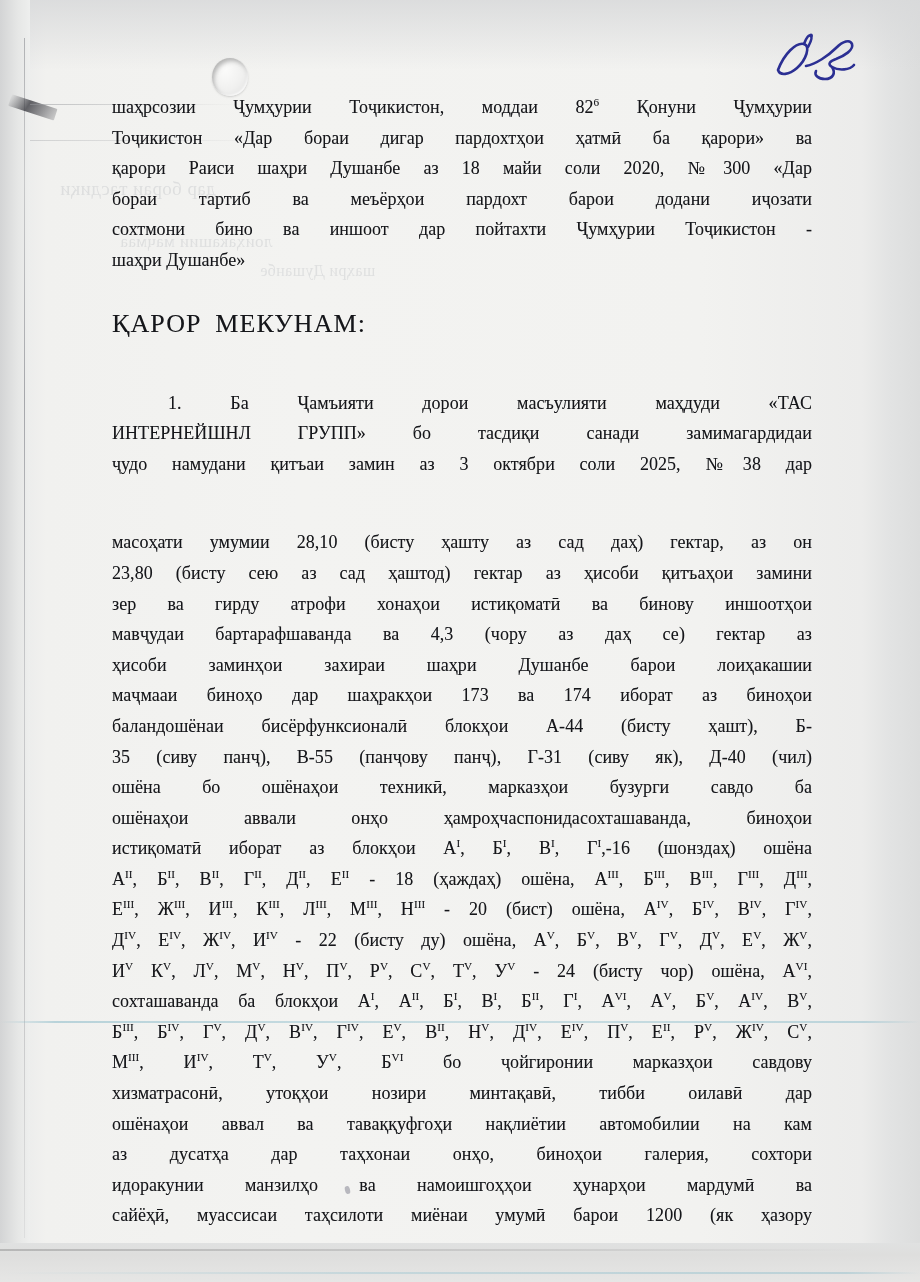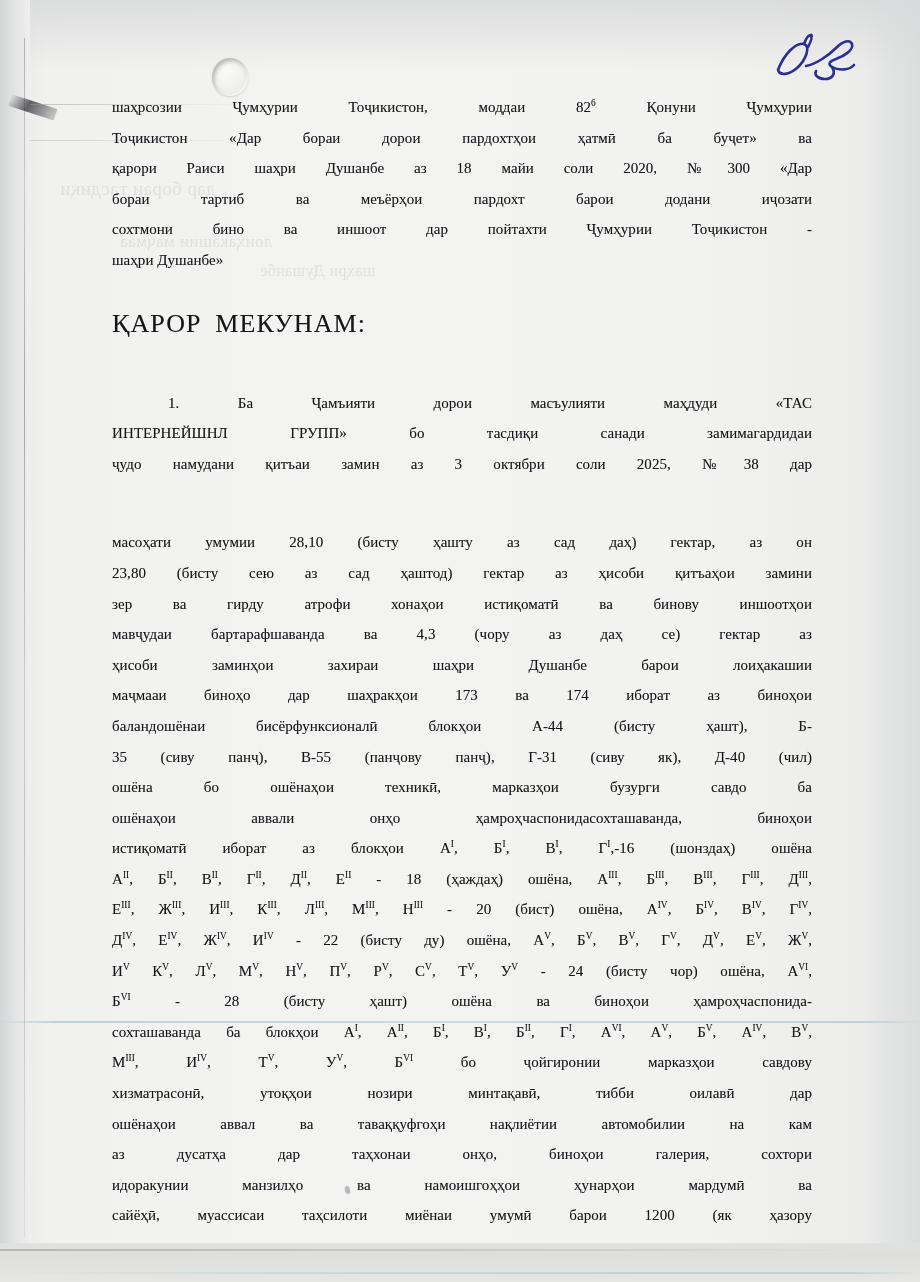--- a/index.html
+++ b/index.html
@@ -154,21 +154,21 @@
   
   .content {
     position: absolute;
     left: 112px;
     top: 92px;
     width: 700px;
     color: #15161a;
   }
   .para {
     margin: 0;
-    font-size: 15px;
+    font-size: 18px;
     line-height: 30.6px;
     text-align: justify;
     text-justify: inter-word;
     letter-spacing: .05px;
   }
 
   .heading {
     margin: 0;
     padding: 34px 0 30px 0;
     font-size: 26px;
@@ -217,21 +217,21 @@
                  C 84 24, 74 30, 66 33 C 60 35, 57 38, 62 41
                  C 69 45, 80 44, 84 39"></path>
         <path d="M62 41 C 66 47, 63 53, 55 53 C 48 53, 44 49, 46 45"></path>
       </g>
       <circle cx="41" cy="9.5" r="1.9" fill="#2b2f93"></circle>
     </svg>
   </div>
 
   <div class="content">
       <p class="para" style="text-align: justify; text-align-last: justify;">шаҳрсозии Ҷумҳурии  Тоҷикистон, моддаи 82<sup>6</sup> Қонуни Ҷумҳурии</p>
-      <p class="para" style="text-align: justify; text-align-last: justify;">Тоҷикистон «Дар бораи дорои пардохтҳои ҳатмӣ ба буҷет» ва</p>
+      <p class="para" style="text-align: justify; text-align-last: justify;">Тоҷикистон «Дар бораи дигар пардохтҳои ҳатмӣ ба қарори» ва</p>
       <p class="para" style="text-align: justify; text-align-last: justify;">қарори Раиси шаҳри Душанбе аз 18 майи соли 2020, №300 «Дар</p>
       <p class="para" style="text-align: justify; text-align-last: justify;">бораи тартиб ва меъёрҳои пардохт барои додани иҷозати</p>
       <p class="para" style="text-align: justify; text-align-last: justify;">сохтмони бино ва иншоот дар пойтахти Ҷумҳурии Тоҷикистон -</p>
       <p class="para" style="text-align: left;">шаҳри Душанбе»</p>
       <h1 class="heading">ҚАРОР МЕКУНАМ:</h1>
       <p class="para" style="text-align: justify; text-align-last: justify; text-indent: 56px; margin-top: 20px;">1.  Ба  Ҷамъияти  дорои  масъулияти  маҳдуди  «ТАС</p>
       <p class="para" style="text-align: justify; text-align-last: justify;">ИНТЕРНЕЙШНЛ ГРУПП» бо тасдиқи санади замимагардидаи</p>
       <p class="para" style="text-align: justify; text-align-last: justify;">ҷудо намудани қитъаи замин аз 3 октябри соли 2025, №38  дар</p>
       <p class="para" style="text-align: justify; text-align-last: justify; margin-top: 48px;">масоҳати умумии 28,10 (бисту ҳашту аз сад даҳ) гектар, аз он</p>
       <p class="para" style="text-align: justify; text-align-last: justify;">23,80 (бисту сею аз сад ҳаштод) гектар аз ҳисоби қитъаҳои замини</p>
@@ -241,22 +241,22 @@
       <p class="para" style="text-align: justify; text-align-last: justify;">маҷмааи биноҳо дар шаҳракҳои 173 ва 174 иборат аз биноҳои</p>
       <p class="para" style="text-align: justify; text-align-last: justify;">баландошёнаи бисёрфунксионалӣ блокҳои А-44 (бисту ҳашт), Б-</p>
       <p class="para" style="text-align: justify; text-align-last: justify;">35 (сиву панҷ), В-55 (панҷову панҷ), Г-31 (сиву як), Д-40 (чил)</p>
       <p class="para" style="text-align: justify; text-align-last: justify;">ошёна бо ошёнаҳои техникӣ, марказҳои бузурги савдо ба</p>
       <p class="para" style="text-align: justify; text-align-last: justify;">ошёнаҳои аввали онҳо ҳамроҳчаспонидасохташаванда, биноҳои</p>
       <p class="para" style="text-align: justify; text-align-last: justify;">истиқоматӣ иборат аз блокҳои А<sup>I</sup>, Б<sup>I</sup>, В<sup>I</sup>, Г<sup>I</sup>,-16 (шонздаҳ) ошёна</p>
       <p class="para" style="text-align: justify; text-align-last: justify;">А<sup>II</sup>, Б<sup>II</sup>, В<sup>II</sup>, Г<sup>II</sup>, Д<sup>II</sup>, Е<sup>II</sup> - 18 (ҳаждаҳ) ошёна, А<sup>III</sup>, Б<sup>III</sup>, В<sup>III</sup>, Г<sup>III</sup>, Д<sup>III</sup>,</p>
       <p class="para" style="text-align: justify; text-align-last: justify;">Е<sup>III</sup>, Ж<sup>III</sup>, И<sup>III</sup>, К<sup>III</sup>, Л<sup>III</sup>, М<sup>III</sup>, Н<sup>III</sup> - 20 (бист) ошёна, А<sup>IV</sup>, Б<sup>IV</sup>, В<sup>IV</sup>, Г<sup>IV</sup>,</p>
       <p class="para" style="text-align: justify; text-align-last: justify;">Д<sup>IV</sup>, Е<sup>IV</sup>, Ж<sup>IV</sup>, И<sup>IV</sup> - 22 (бисту ду) ошёна, А<sup>V</sup>, Б<sup>V</sup>, В<sup>V</sup>, Г<sup>V</sup>, Д<sup>V</sup>, Е<sup>V</sup>, Ж<sup>V</sup>,</p>
       <p class="para" style="text-align: justify; text-align-last: justify;">И<sup>V</sup> К<sup>V</sup>, Л<sup>V</sup>, М<sup>V</sup>, Н<sup>V</sup>, П<sup>V</sup>, Р<sup>V</sup>, С<sup>V</sup>, Т<sup>V</sup>, У<sup>V</sup> - 24 (бисту чор) ошёна, А<sup>VI</sup>,</p>
-      <p class="para" style="text-align: justify; text-align-last: justify;">Б<sup>VI</sup> - 28 (бисту ҳашт) ошёна ва биноҳои ҳамроҳчаспонида-</p>
       <p class="para" style="text-align: justify; text-align-last: justify;">сохташаванда ба блокҳои А<sup>I</sup>, А<sup>II</sup>, Б<sup>I</sup>, В<sup>I</sup>, Б<sup>II</sup>, Г<sup>I</sup>, А<sup>VI</sup>, А<sup>V</sup>, Б<sup>V</sup>, А<sup>IV</sup>, В<sup>V</sup>,</p>
+      <p class="para" style="text-align: justify; text-align-last: justify;">Б<sup>III</sup>, Б<sup>IV</sup>, Г<sup>V</sup>, Д<sup>V</sup>, В<sup>IV</sup>, Г<sup>IV</sup>, Е<sup>V</sup>, В<sup>II</sup>, Н<sup>V</sup>, Д<sup>IV</sup>, Е<sup>IV</sup>, П<sup>V</sup>, Е<sup>II</sup>, Р<sup>V</sup>, Ж<sup>IV</sup>, С<sup>V</sup>,</p>
       <p class="para" style="text-align: justify; text-align-last: justify;">М<sup>III</sup>, И<sup>IV</sup>, Т<sup>V</sup>, У<sup>V</sup>, Б<sup>VI</sup> бо ҷойгиронии марказҳои савдову</p>
       <p class="para" style="text-align: justify; text-align-last: justify;">хизматрасонӣ, утоқҳои нозири минтақавӣ, тибби оилавӣ дар</p>
       <p class="para" style="text-align: justify; text-align-last: justify;">ошёнаҳои аввал  ва таваққуфгоҳи нақлиётии автомобилии  на кам</p>
       <p class="para" style="text-align: justify; text-align-last: justify;">аз дусатҳа дар таҳхонаи онҳо, биноҳои галерия, сохтори</p>
       <p class="para" style="text-align: justify; text-align-last: justify;">идоракунии манзилҳо ва намоишгоҳҳои ҳунарҳои мардумӣ ва</p>
       <p class="para" style="text-align: justify; text-align-last: justify;">сайёҳӣ, муассисаи таҳсилоти миёнаи умумӣ барои 1200 (як ҳазору</p>
       <p class="para" style="text-align: justify; text-align-last: justify; margin-top: 8px;">дусад) ҷой, боғчаи кӯдакона барои 300 (сесад) ҷой, таъмиру</p>
       <p class="para" style="text-align: justify; text-align-last: justify;">кӯчаҳои А. Дониш, Н.Муҳаммад, А.Деҳлавӣ,   А. Лоҳутӣ,</p>
     </div>
 

